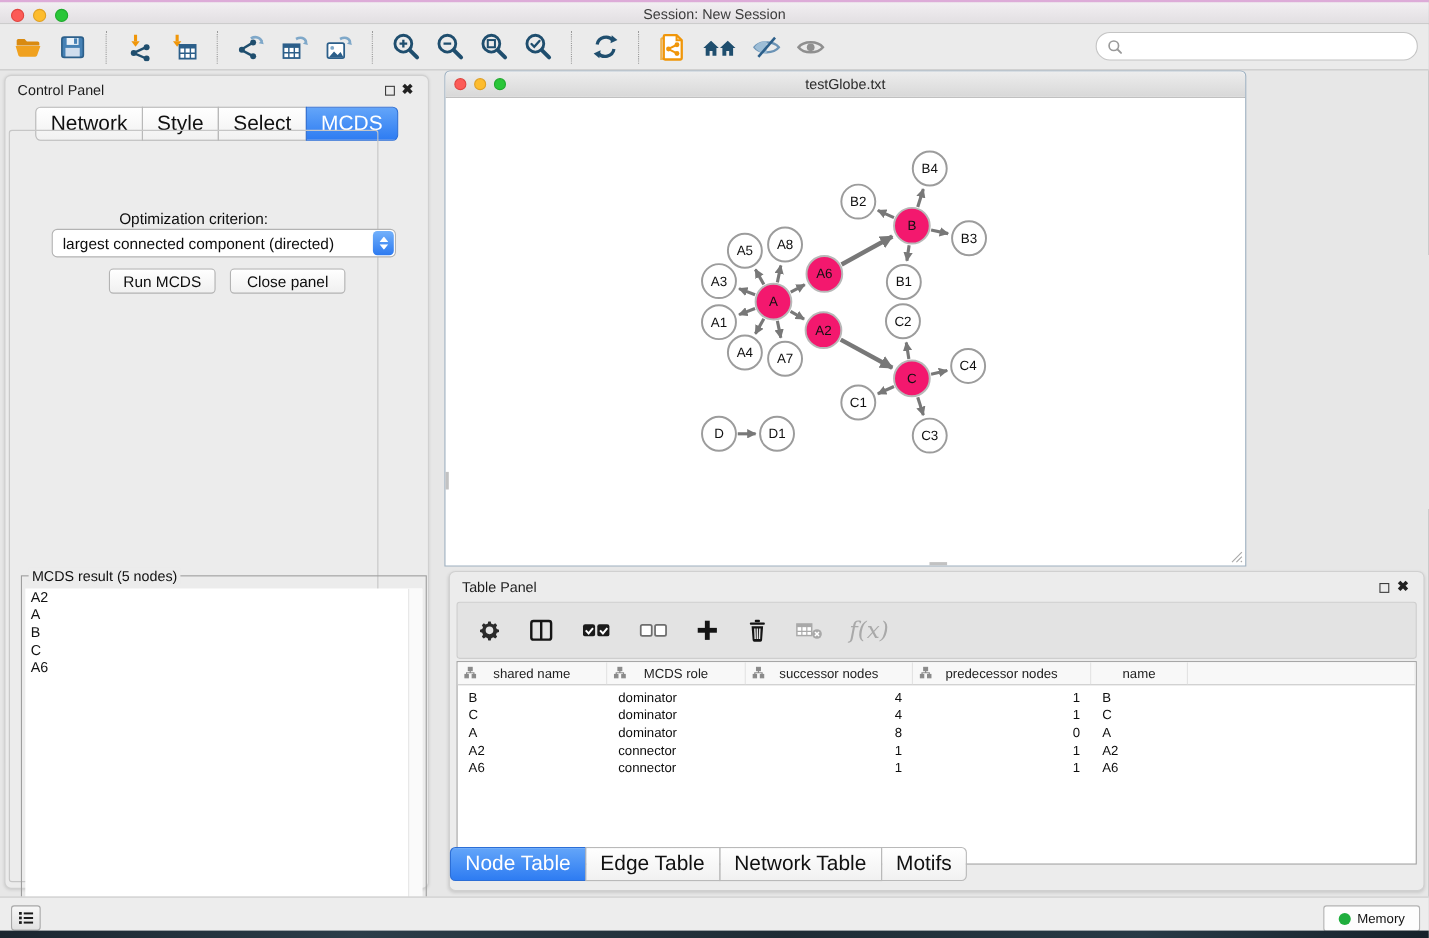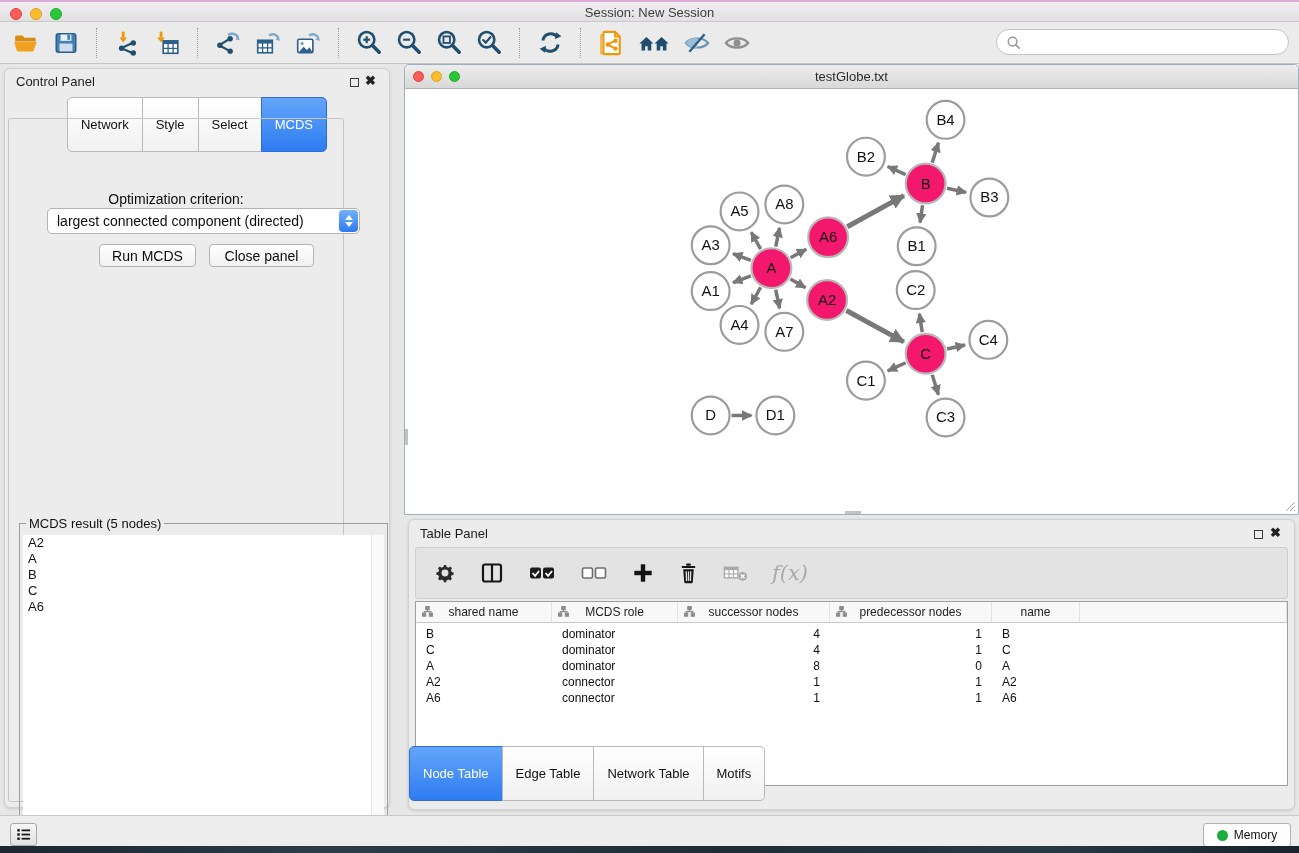--- a/index.html
+++ b/index.html
@@ -26,21 +26,21 @@
     border:1px solid #c4c4c4;border-radius:13px;display:flex;align-items:center;padding:0 9px;gap:5px;box-sizing:border-box;}
   #search-input{border:none;outline:none;flex:1;font-size:13px;background:transparent;font-family:"Liberation Sans",sans-serif;}
 
   
   #control-panel{position:absolute;left:4px;top:68px;width:384px;height:738px;background:#ececec;
     border:1px solid #d0d0d0;border-radius:6px;box-shadow:0 1px 3px rgba(0,0,0,.12);}
   #cp-title{position:absolute;left:11px;top:5px;font-size:13px;color:#1d1d1d;}
   .win-float{position:absolute;top:9px;width:9px;height:9px;border:1.6px solid #3c3c3c;box-sizing:border-box;}
   .win-close{position:absolute;top:4px;font-size:13px;font-weight:bold;color:#222;line-height:16px;}
   #cp-tabs{position:absolute;left:0;right:0;top:28px;display:flex;justify-content:center;}
-  .seg{height:21px;line-height:21px;padding:16px 13px;font-size:13px;color:#111;
+  .seg{height:21px;line-height:21px;padding:4px 13px;font-size:19px;color:#111;
     background:linear-gradient(#ffffff,#f1f1f1);border:1px solid #b9b9b9;margin-left:-1px;cursor:default;}
   .seg:first-child{border-radius:5px 0 0 5px;margin-left:0;}
   .seg:last-child{border-radius:0 5px 5px 0;}
   .seg-active{background:linear-gradient(#63a5f9,#2e7cf2);border-color:#2c6ed6;color:#fff;}
   #cp-box{position:absolute;left:3px;top:49px;width:336px;height:684px;border:1px solid #c6c6c6;border-radius:3px;box-sizing:border-box;}
   #opt-label{position:absolute;left:0;right:0;top:72px;text-align:center;font-size:14px;color:#0d0d0d;}
   #criterion{position:absolute;left:38px;top:89px;width:313px;height:26px;background:#fff;border:1px solid #b3b3b3;
     border-radius:5px;display:flex;align-items:center;box-sizing:border-box;}
   #criterion .val{flex:1;padding:0 9px;font-size:14px;color:#0d0d0d;white-space:nowrap;}
   #criterion .stepper{width:19px;height:22px;margin-right:1px;border-radius:4px;
@@ -50,21 +50,21 @@
     display:flex;align-items:center;justify-content:center;box-sizing:border-box;}
   #run-btn{left:90px;width:97px;}
   #close-btn{left:200px;width:105px;}
   #mcds-box{position:absolute;left:10px;top:388px;width:367px;height:336px;border:1px solid #9d9d9d;margin-top:16px;}
   #mcds-legend{position:absolute;left:6px;top:-8px;background:#ececec;padding:0 3px;font-size:13px;color:#111;}
   #mcds-list{position:absolute;left:3px;right:3px;top:11px;bottom:3px;background:#fff;overflow:hidden;}
   .mcds-item{font-size:13px;line-height:16px;padding-left:5px;color:#111;}
   .scroll-track{position:absolute;right:0;top:0;bottom:0;width:12px;background:#fafafa;border-left:1px solid #e6e6e6;}
 
   
-  #net-frame{position:absolute;left:404px;top:64px;width:895px;height:451px;background:#fff;
+  #net-frame{position:absolute;left:404px;top:64px;width:729px;height:451px;background:#fff;
     border:1px solid #9db0c0;border-radius:5px 5px 0 0;box-sizing:border-box;}
   #net-titlebar{position:absolute;left:0;top:0;right:0;height:23px;
     background:linear-gradient(#ededed,#d8d8d8);border-bottom:1px solid #b2b2b2;border-radius:5px 5px 0 0;}
   #net-titlebar .light{width:11px;height:11px;}
   #net-title{position:absolute;left:0;right:0;top:4px;text-align:center;font-size:13px;color:#2b2b2b;}
   #net-canvas{position:absolute;left:1px;right:1px;top:24px;bottom:1px;background:#fff;}
   #graph-svg{width:100%;height:100%;display:block;}
   .mini-v{position:absolute;left:0;top:364px;width:3px;height:16px;background:#c2c2c2;}
   .mini-h{position:absolute;left:440px;bottom:0;width:16px;height:3px;background:#c2c2c2;}
   #grip{position:absolute;right:1px;bottom:1px;}

